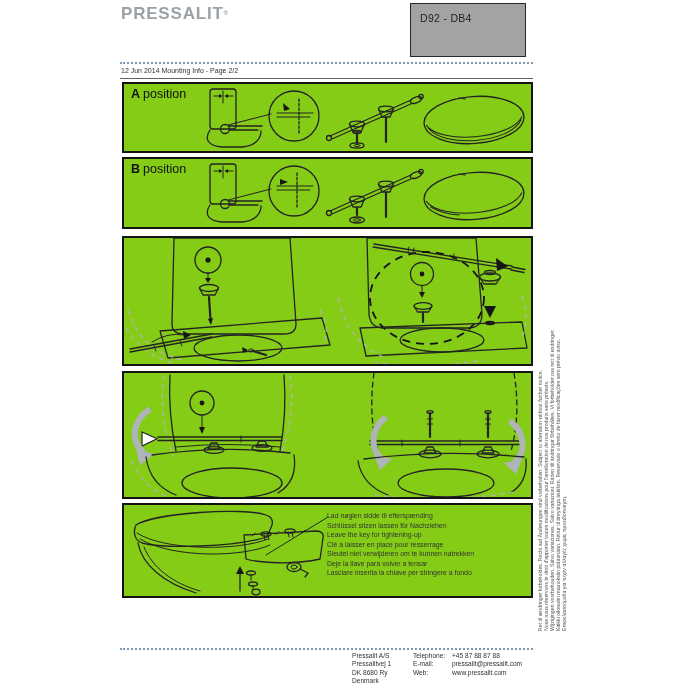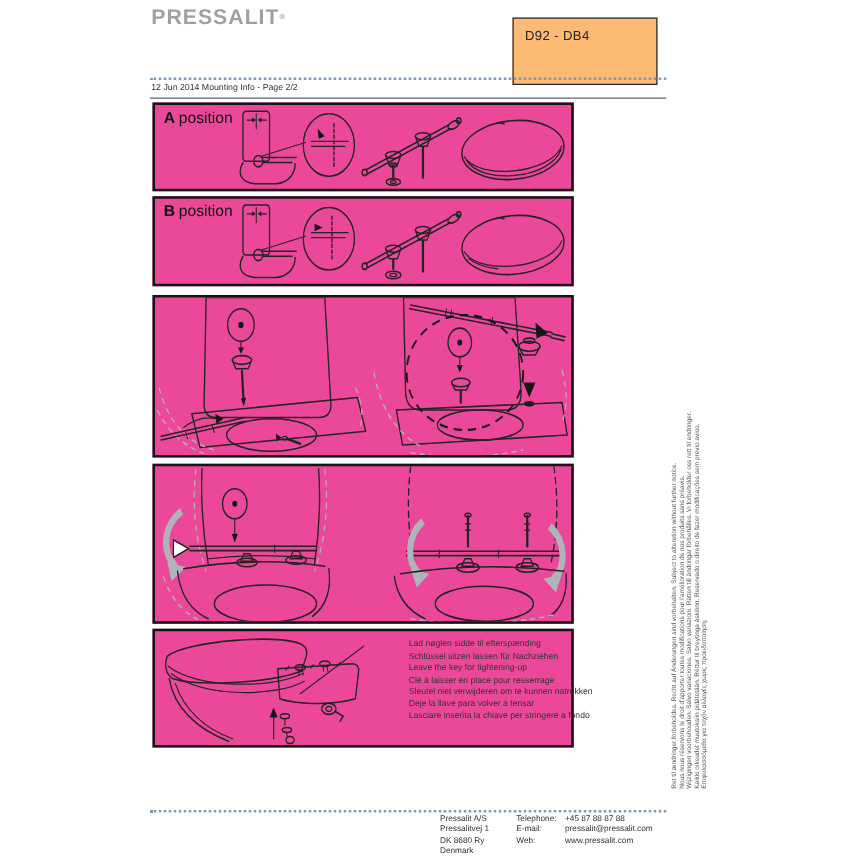--- a/index.html
+++ b/index.html
@@ -4,27 +4,27 @@
 <style>
   html,body{margin:0;padding:0}
   body{
     width:685px;height:685px;position:relative;background:#ffffff;
     font-family:"Liberation Sans", sans-serif;overflow:hidden;color:#333;
   }
   .abs{position:absolute}
   
   .logo{left:121px;top:4px;font-size:17px;letter-spacing:.8px;color:#9ba1a6;font-weight:600}
   .logo sup{font-size:6px;letter-spacing:0;vertical-align:4px}
-  .codebox{left:410px;top:14px;width:114px;height:52px;border:1.6px solid #2a2a2a;background:#fdba74}
+  .codebox{left:410px;top:3px;width:114px;height:52px;border:1.6px solid #2a2a2a;background:#a3a3a3}
   .codebox .code{position:absolute;left:9px;top:8px;font-size:10.5px;color:#222;letter-spacing:.3px}
   .dotline{left:120px;width:413px;height:0;border-top:2px dotted #7d98b3}
   .docinfo{left:121px;top:67px;font-size:7px;color:#333;white-space:nowrap}
   .docline{left:120px;top:78px;width:413px;height:0;border-top:1px solid #5a6570}
   
-  .panel{position:absolute;left:122px;width:337px;border:2px solid #141414;background:#ec4899;box-sizing:border-box}
+  .panel{position:absolute;left:122px;width:411px;border:2px solid #141414;background:#84cc16;box-sizing:border-box}
   .panel svg{display:block;width:100%;height:100%}
   .plabel{position:absolute;left:7px;top:3px;font-size:12.5px;color:#101010;white-space:nowrap}
   .plabel b{font-weight:bold}
   .plabel span{margin-left:3px}
   
   svg .s{fill:none;stroke:#232323;stroke-width:1.3;stroke-linecap:round;stroke-linejoin:round}
   svg .thin{stroke-width:1}
   svg .th{stroke-width:2.2}
   svg .f{fill:#161616;stroke:none}
   svg .fw{fill:#ffffff;stroke:#232323;stroke-width:1.2}

